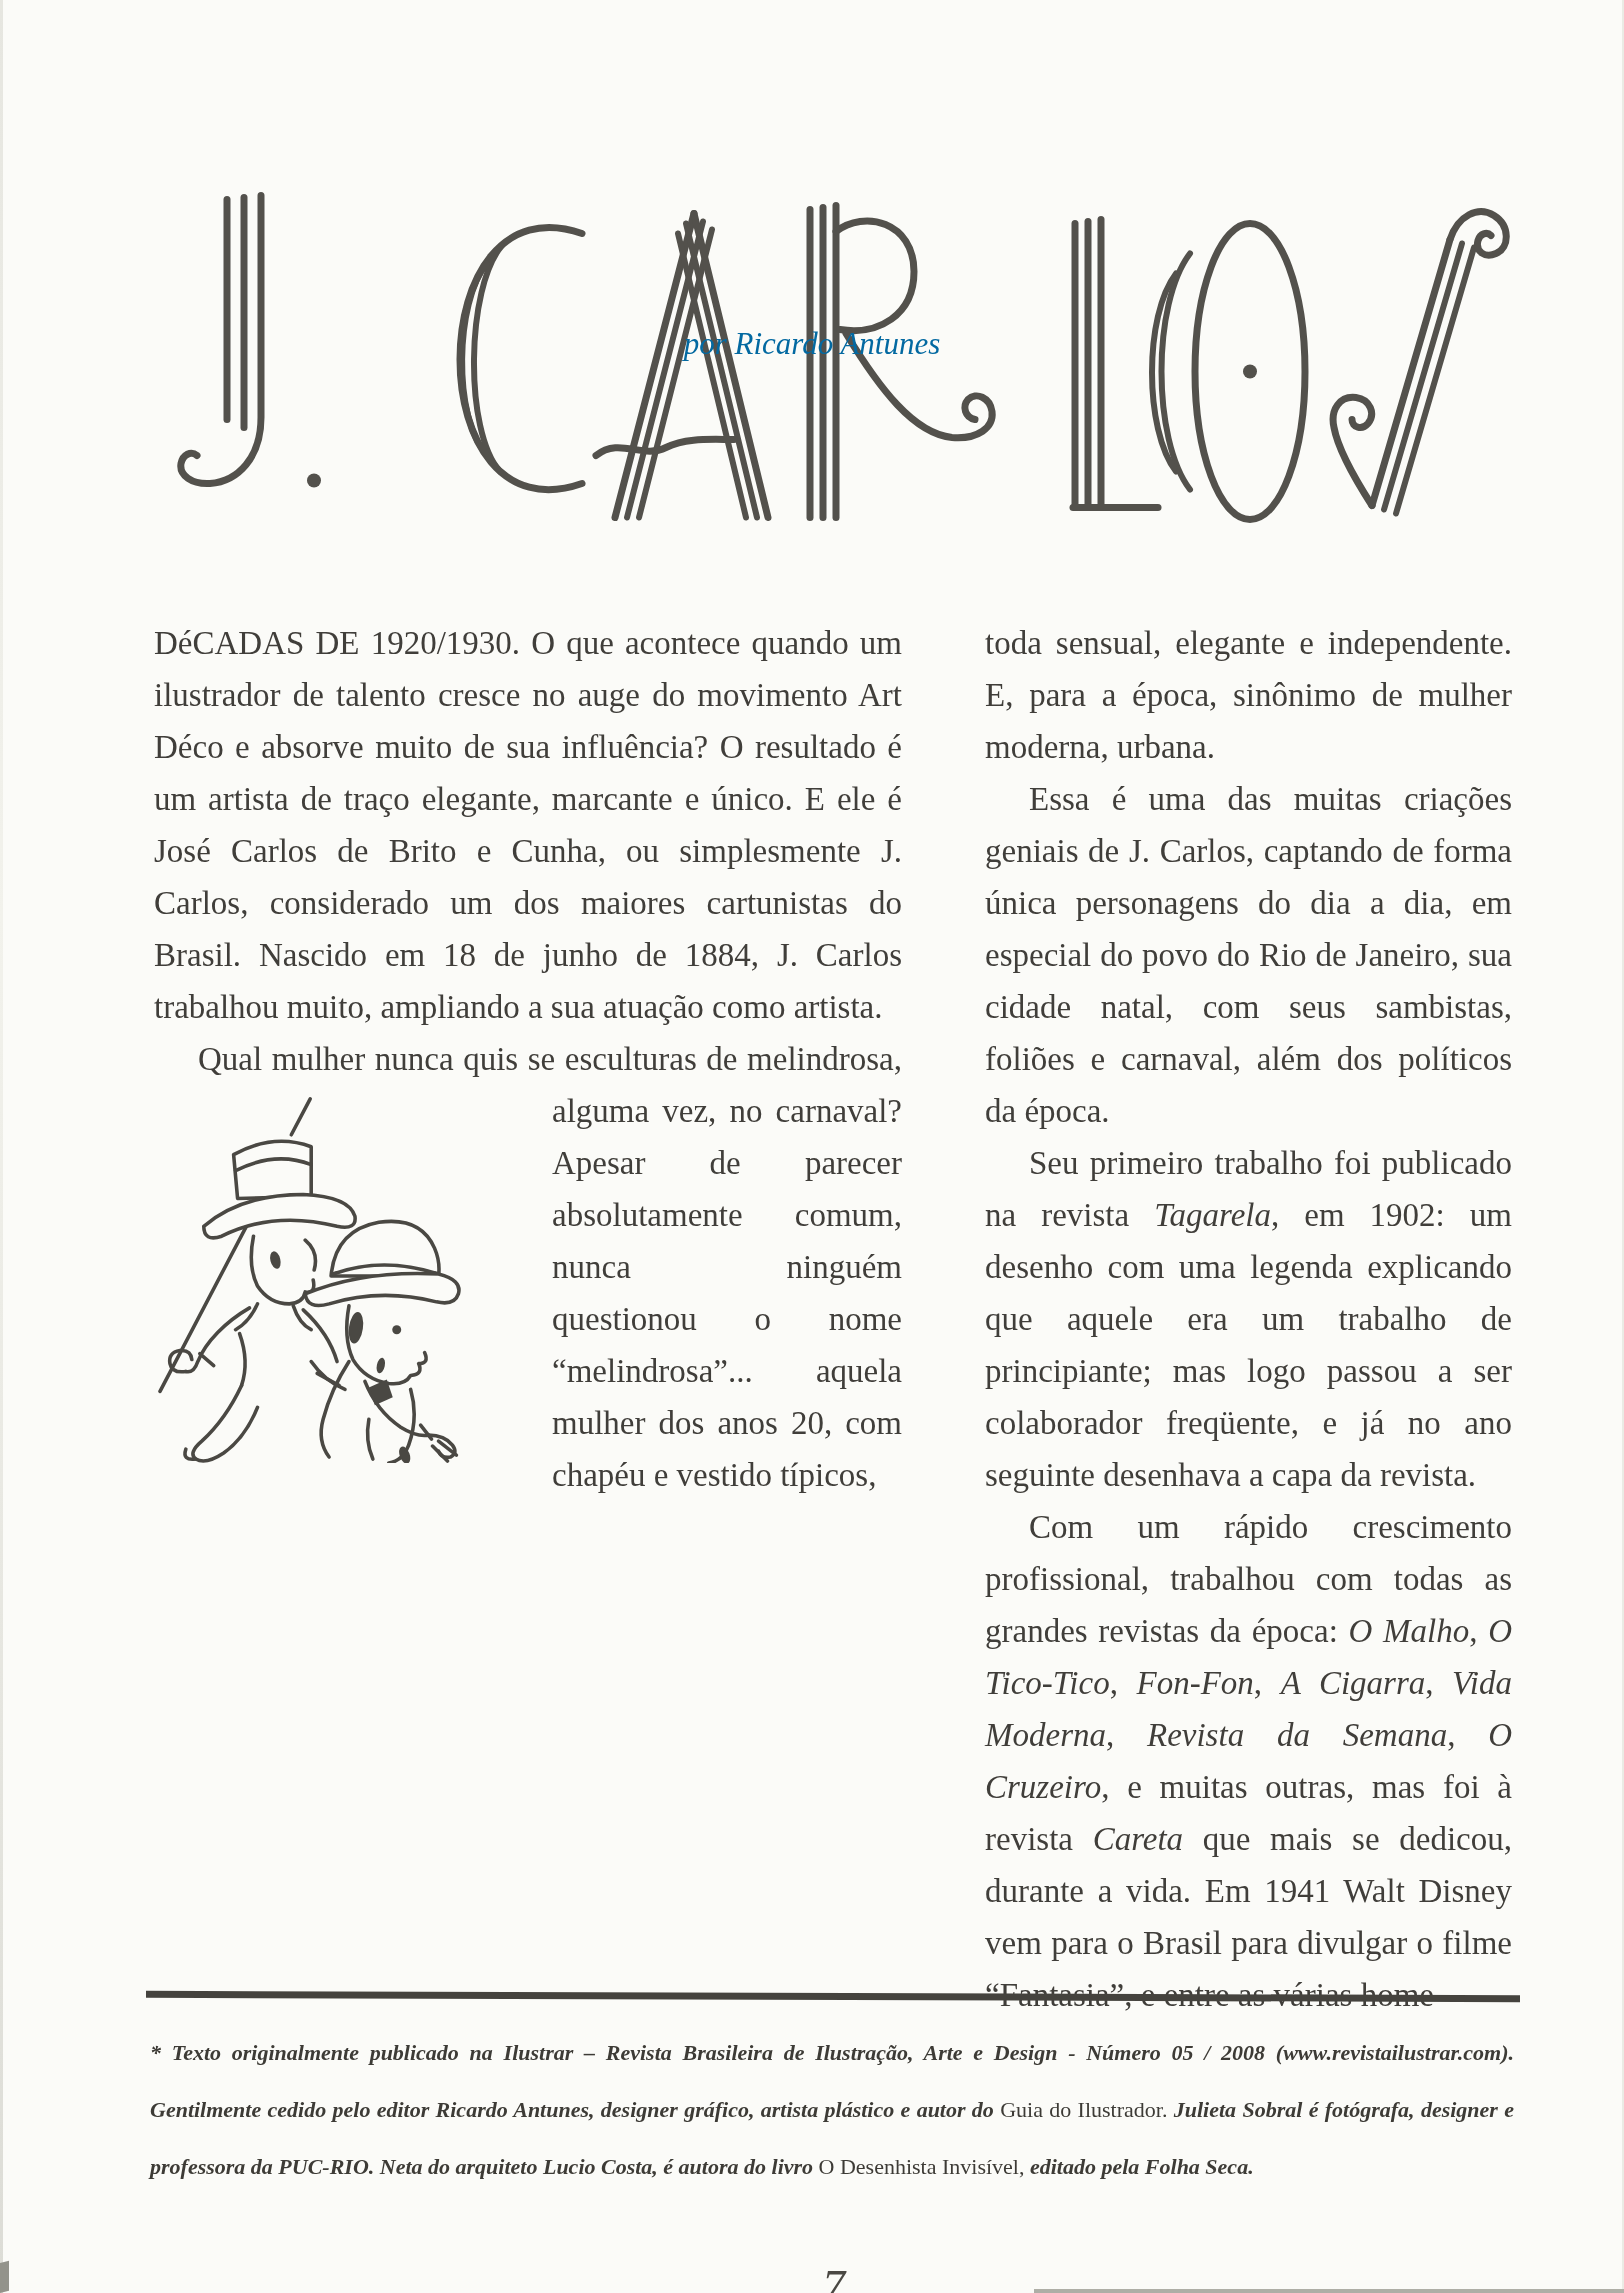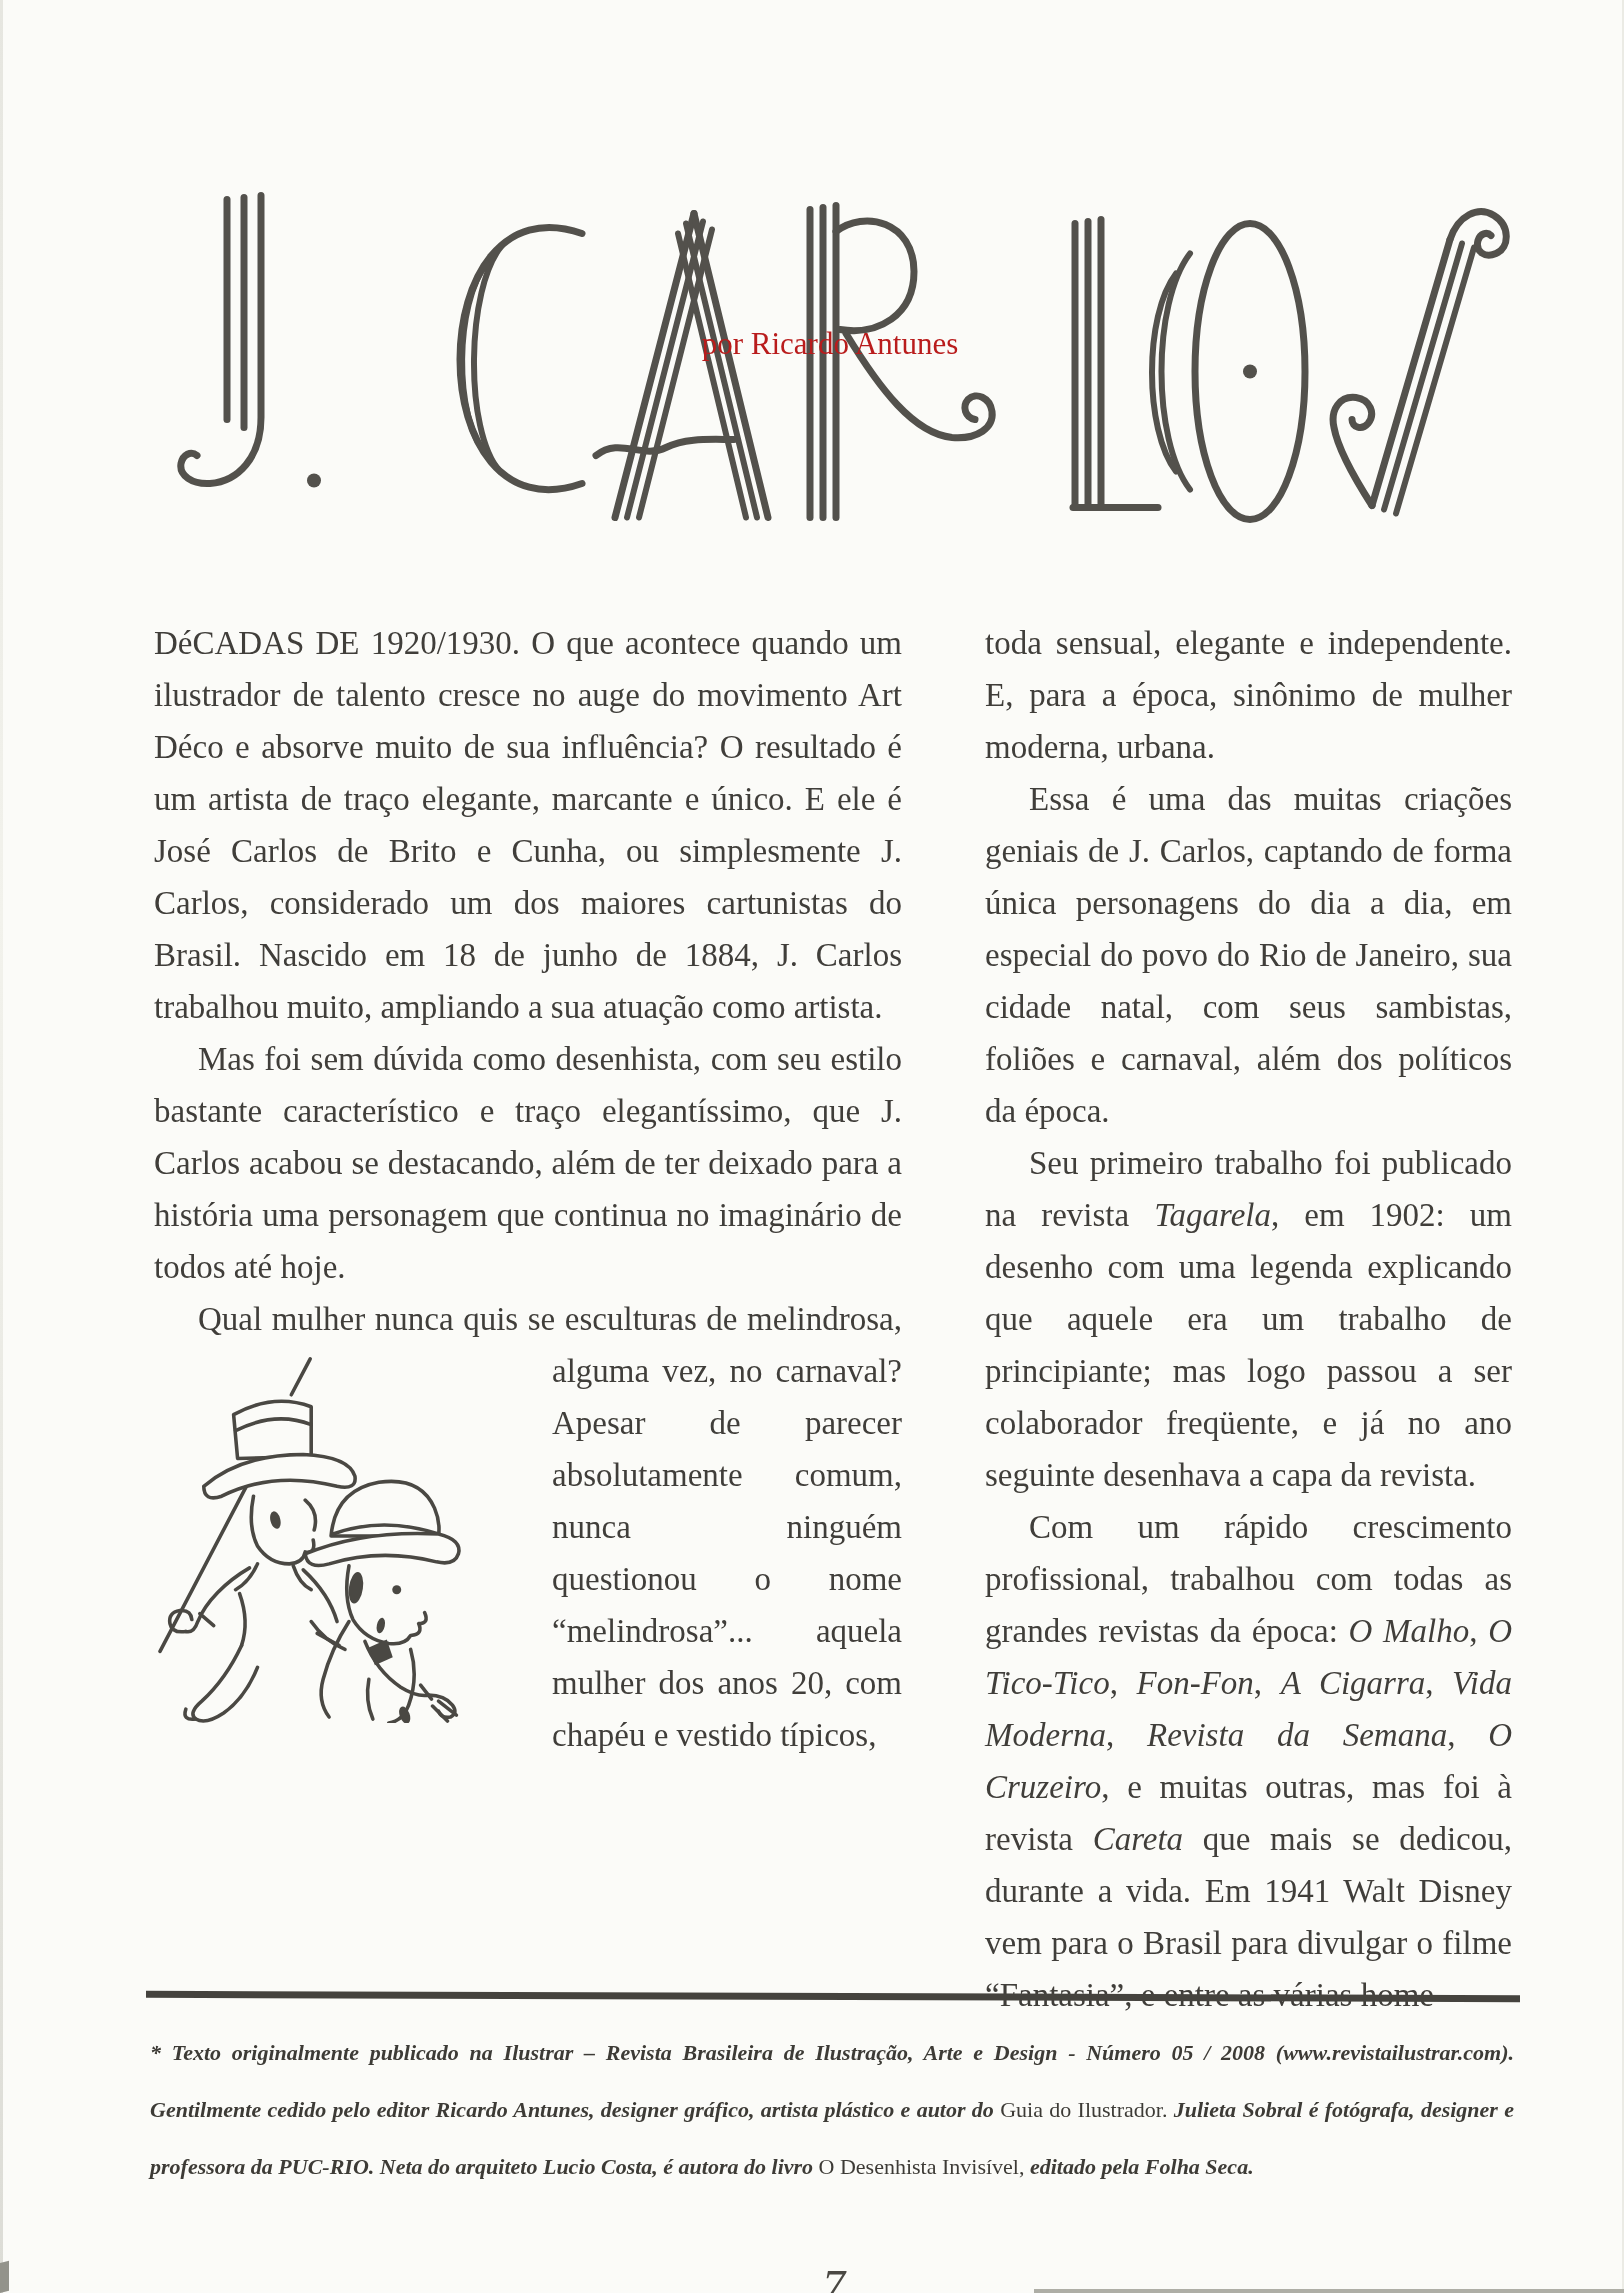--- a/index.html
+++ b/index.html
@@ -21,22 +21,22 @@
     transform:skewY(-14deg);transform-origin:bottom left;}
 
   
   .logo{position:absolute;left:150px;top:186px;width:1360px;height:368px;}
   .logo svg{display:block;width:100%;height:100%;}
   .logo .stroke{fill:none;stroke:#53514c;stroke-width:7;stroke-linecap:round;}
   .logo .thin{stroke-width:6;}
   .logo .fill{fill:#53514c;stroke:none;}
   .sr{position:absolute;width:1px;height:1px;overflow:hidden;clip-path:inset(50%);}
 
-  .byline{position:absolute;left:150px;top:312px;width:1360px;text-align:center;
-    font-size:31px;line-height:64px;color:#b91c1c;}
+  .byline{position:absolute;left:132px;top:312px;width:1360px;text-align:center;
+    font-style:italic;font-size:31px;line-height:64px;color:#0369a1;}
 
   .col{position:absolute;top:617px;}
   .col-left{left:154px;width:748px;}
   .col-right{left:985px;width:527px;}
   .col p{margin:0;text-align:justify;font-size:33px;line-height:52px;}
   .col p + p{text-indent:44px;}
   .seg-i{font-style:italic;}
 
   .illo-float{float:left;width:386px;height:372px;margin:6px 12px 0 0;}
   .illo-float svg{display:block;width:100%;height:100%;}
@@ -108,21 +108,20 @@
       <path class="stroke" d="M1300,52 C1308,28 1328,18 1344,28 C1360,38 1360,60 1346,66 C1335,71 1325,64 1328,53 C1330,46 1337,44 1341,48"></path>
     </svg>
   </div>
 
   <div class="byline">
     <div>por Ricardo Antunes</div>
   </div>
 
   <div class="col col-left">
     <p>DéCADAS DE 1920/1930. O que acontece quando um ilustrador de talento cresce no auge do movimento Art Déco e absorve muito de sua influência? O resultado é um artista de traço elegante, marcante e único. E ele é José Carlos de Brito e Cunha, ou simplesmente J. Carlos, considerado um dos maiores cartunistas do Brasil. Nascido em 18 de junho de 1884, J. Carlos trabalhou muito, ampliando a sua atuação como artista.</p>
-    <p>Mas foi sem dúvida como desenhista, com seu estilo bastante característico e traço elegantíssimo, que J. Carlos acabou se destacando, além de ter deixado para a história uma personagem que continua no imaginário de todos até hoje.</p>
     <p>
       <span>Qual mulher nunca quis se esculturas de melindrosa,</span><span class="illo-float">
           <svg viewBox="0 0 388 374" aria-hidden="true">
 
         <path class="ln" d="M6,302 L96,130"></path>
         <path class="ln" d="M138,44 L157,8"></path>
 
         <path class="paper" d="M84,108 L80,64 Q120,42 158,56 L158,106 Z"></path>
         <path class="ln" d="M82,80 Q122,60 158,74"></path>
         <path class="paper" d="M50,136 Q88,104 150,104 Q196,106 202,126 Q204,140 184,136 Q120,120 68,146 Q50,152 50,136 Z"></path>

